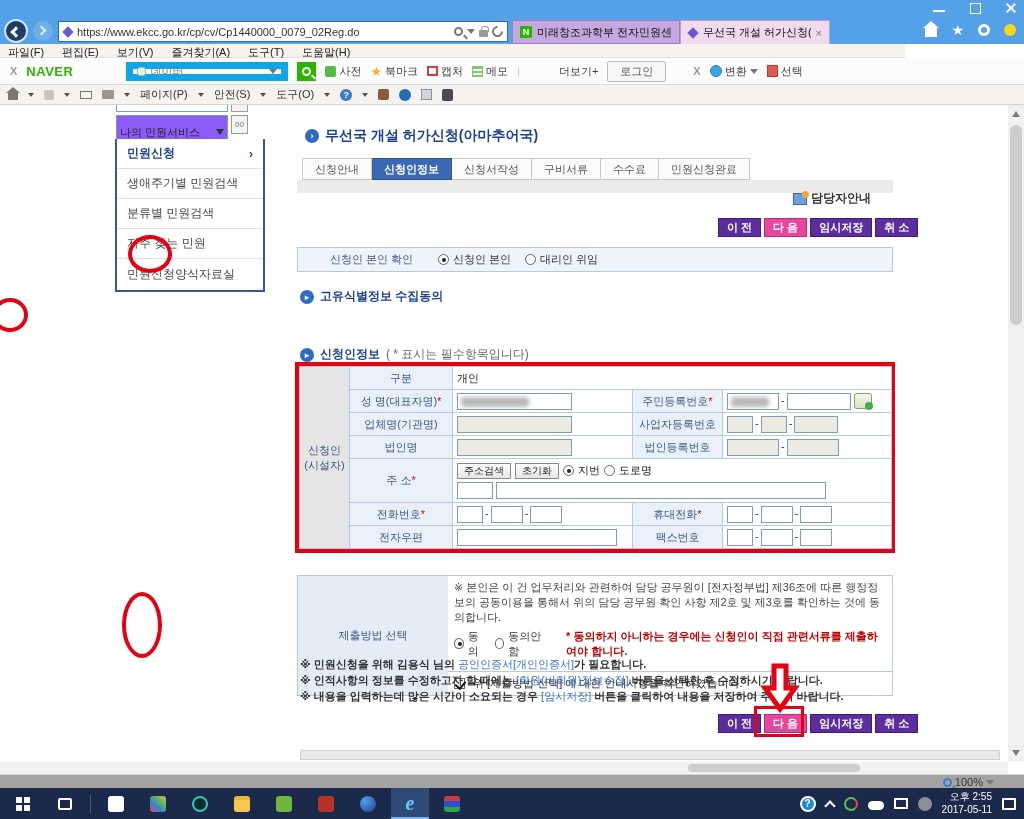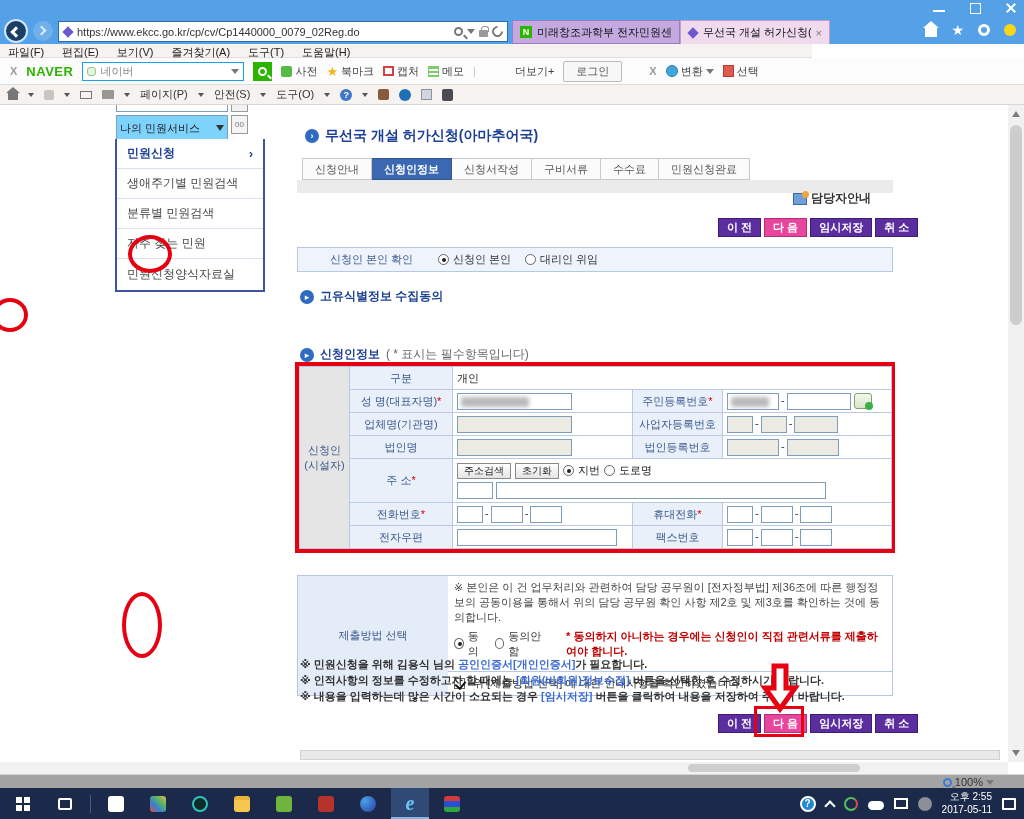--- a/index.html
+++ b/index.html
@@ -34,28 +34,28 @@
   .tab2 { left:680px; width:150px; background:#f0daee; border:1px solid #c79bc4; border-bottom:none; }
   .tab .txt { white-space:nowrap; overflow:hidden; flex:1; }
   .fav-n { width:12px; height:12px; background:#2db400; color:#fff; font-weight:bold; font-size:9px; display:flex; align-items:center; justify-content:center; }
   .tabclose { color:#777; font-size:11px; }
   .chromeicons { right:8px; top:23px; display:flex; gap:14px; align-items:center; color:#fff; }
   .home-shape { width:12px; height:9px; background:#fff; position:relative; margin-top:5px; }
   .home-shape::before { content:""; position:absolute; left:-2px; top:-7px; border-left:8px solid transparent; border-right:8px solid transparent; border-bottom:7px solid #fff; }
   .star-shape { color:#fff; font-size:14px; line-height:1; }
   .gear-shape { width:12px; height:12px; border:3px solid #fff; border-radius:50%; }
   .smiley { width:12px; height:12px; border-radius:50%; background:#f7d51d; }
-  .menubar { left:0; top:44px; width:812px; height:14px; background:#f5f2ef; display:flex; gap:18px; padding:1px 8px 0; color:#222; border-bottom:1px solid #e3e0dd; }
+  .menubar { left:0; top:44px; width:905px; height:14px; background:#f5f2ef; display:flex; gap:18px; padding:1px 8px 0; color:#222; border-bottom:1px solid #e3e0dd; }
   .menubar span{ cursor:default; }
 
   
   .naverbar { left:0; top:58px; width:1024px; height:27px; background:#fcfcfc; border-bottom:1px solid #ddd; display:flex; align-items:center; padding:0 10px; gap:9px; }
   .nv-x { color:#999; font-weight:bold; }
   .nv-logo { color:#2db400; font-weight:bold; font-size:13px; letter-spacing:0.5px; }
-  .nv-search { width:162px; height:19px; border:1px solid #0ea5e9; background:#fff; display:flex; align-items:center; padding:0 4px; gap:4px; }
+  .nv-search { width:162px; height:19px; border:7px solid #0ea5e9; background:#fff; display:flex; align-items:center; padding:0 4px; gap:4px;margin-left:44px; }
   .nv-search .sq { width:9px; height:9px; background:#e6f4e0; border:1px solid #9bc78a; }
   .nv-search .ph { flex:1; color:#888; }
   .nv-go { width:19px; height:19px; background:#2db400; display:flex; align-items:center; justify-content:center; }
   .nv-go .mini-mag { border-color:#fff; } .nv-go .mini-mag::after{ background:#fff; }
   .nv-item { display:flex; align-items:center; gap:3px; color:#444; }
   .ic-book { width:11px; height:11px; background:#57b947; border-radius:2px; }
   .ic-star { color:#f5b31a; font-size:13px; line-height:1; }
   .ic-capture { width:11px; height:10px; border:2px solid #d43f3f; }
   .ic-memo { width:11px; height:11px; background:repeating-linear-gradient(#7ec96a 0 2px,#fff 2px 4px); border:1px solid #7ec96a; }
   .nv-sep { color:#ccc; }
@@ -76,21 +76,21 @@
   .addon2{ width:12px; height:12px; background:#1f6fb5; border-radius:50%; }
   .addon3{ width:11px; height:11px; background:#cfd6de; border:1px solid #8a93a0; }
   .addon4{ width:11px; height:12px; background:#4a4a52; border-radius:2px; }
 
   
   .content { left:0; top:105px; width:1008px; height:657px; background:#fff; overflow:hidden; }
 
   
   .side-sel-top { left:116px; top:-3px; width:112px; height:10px; border:1px solid #7f9db9; background:#fff; }
   .side-btn-top { left:231px; top:-3px; width:17px; height:10px; border:1px solid #999; background:#f2f2f2; }
-  .side-sel { left:116px; top:10px; width:112px; height:26px; border:1px solid #7f9db9; background:#7dd3fc; display:flex; align-items:center; padding:8px 3px; justify-content:space-between; }
+  .side-sel { left:116px; top:10px; width:112px; height:26px; border:1px solid #7f9db9; background:#8b5cf6; display:flex; align-items:center; padding:16px 3px; justify-content:space-between; }
   .sel-caret { width:0; height:0; border-left:4px solid transparent; border-right:4px solid transparent; border-top:6px solid #333; }
   .side-go { left:231px; top:10px; width:17px; height:19px; border:1px solid #999; background:#f4f4f4; color:#777; font-size:8px; display:flex; align-items:center; justify-content:center; }
   .side-box { left:115px; top:34px; width:150px; height:153px; border:2px solid #3d55a0; border-top:none; background:#fff; }
   .side-item { display:flex; align-items:center; justify-content:space-between; height:30px; padding:0 10px; border-bottom:1px solid #d9e0ef; color:#444; font-size:12px; }
   .side-item.active { color:#1c3f94; font-weight:bold; }
   .side-item:last-child { border-bottom:none; }
   .side-arrow { color:#1c3f94; font-weight:bold; }
 
   
   .bullet { width:14px; height:14px; border-radius:50%; background:#2f6bc0; color:#fff; font-size:9px; font-weight:bold; display:inline-flex; align-items:center; justify-content:center; }
@@ -146,21 +146,21 @@
   .submitbox { left:297px; top:470px; width:596px; border:1px solid #b7c7e4; display:flex; }
   .submitbox .lblcell { width:150px; background:#e4ecf8; color:#3c5a8c; display:flex; align-items:center; justify-content:center; }
   .submitbox .body { flex:1; }
   .sb-notice { padding:4px 6px 2px; color:#444; line-height:1.35; }
   .sb-radio { padding:2px 6px 4px; display:flex; align-items:center; }
   .sb-warn { color:#c00000; font-weight:bold; margin-left:6px; }
   .sb-confirm { border-top:1px solid #b7c7e4; padding:4px 6px; display:flex; align-items:center; gap:8px;margin-top:8px; }
 
   .note-line { left:300px; color:#333; font-weight:bold; }
   .n1{ top:552px; } .n2{ top:568px; } .n3{ top:584px; }
-  .note-line .bluelink { font-weight:bold; }
+  .note-line .bluelink { font-weight:normal; }
 
   
   .ann { border:4px solid #e60012; border-radius:50%; background:transparent; pointer-events:none; }
   .ann-rect { border:3px solid #e60012; pointer-events:none; }
   .arrow-svg { pointer-events:none; }
 
   
   .pagefoot { left:300px; top:645px; width:700px; height:10px; background:#e9e9e9; border:1px solid #d2d2d2; }
   .vscroll { left:1008px; top:105px; width:16px; height:657px; background:#f1f1f1; }
   .vs-arrow { position:absolute; left:4px; width:0; height:0; border-left:4px solid transparent; border-right:4px solid transparent; }

